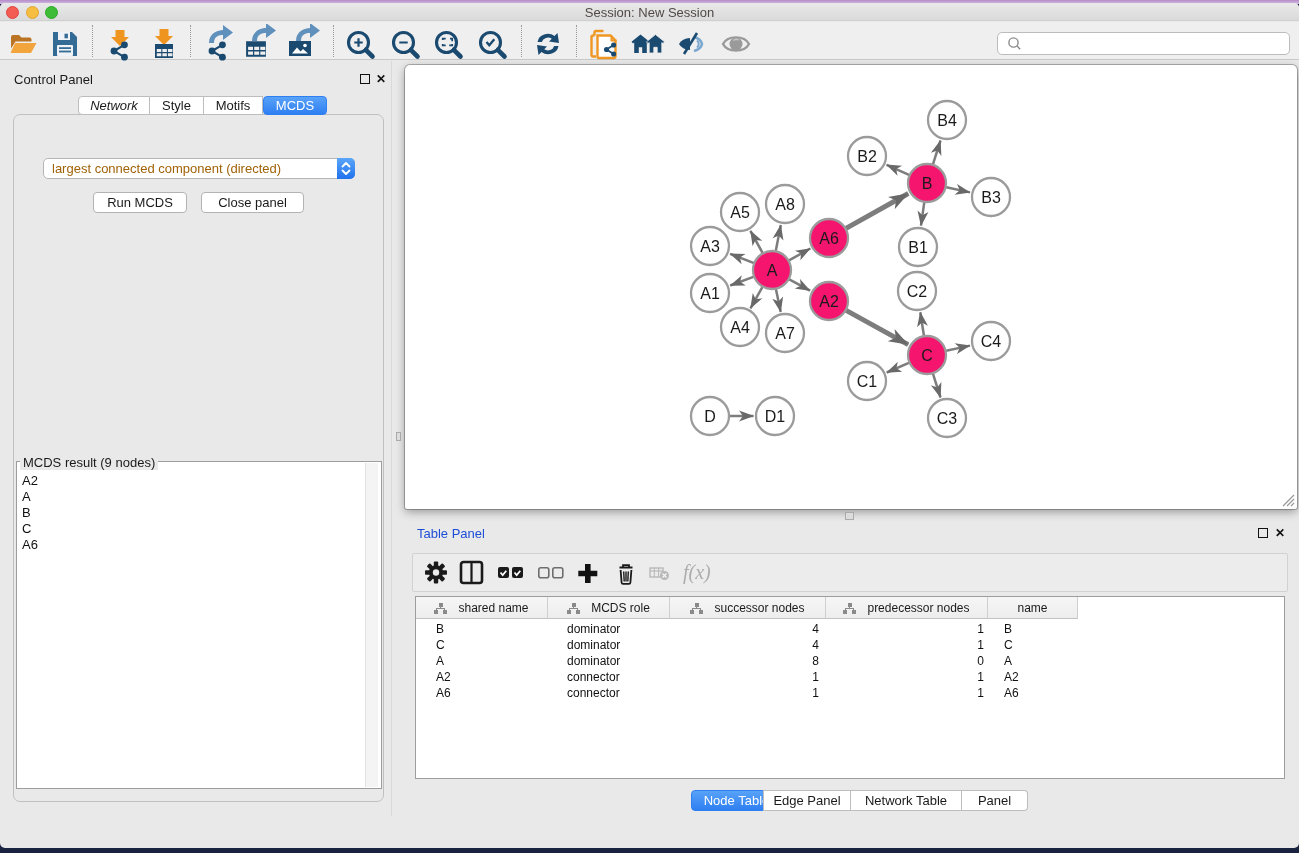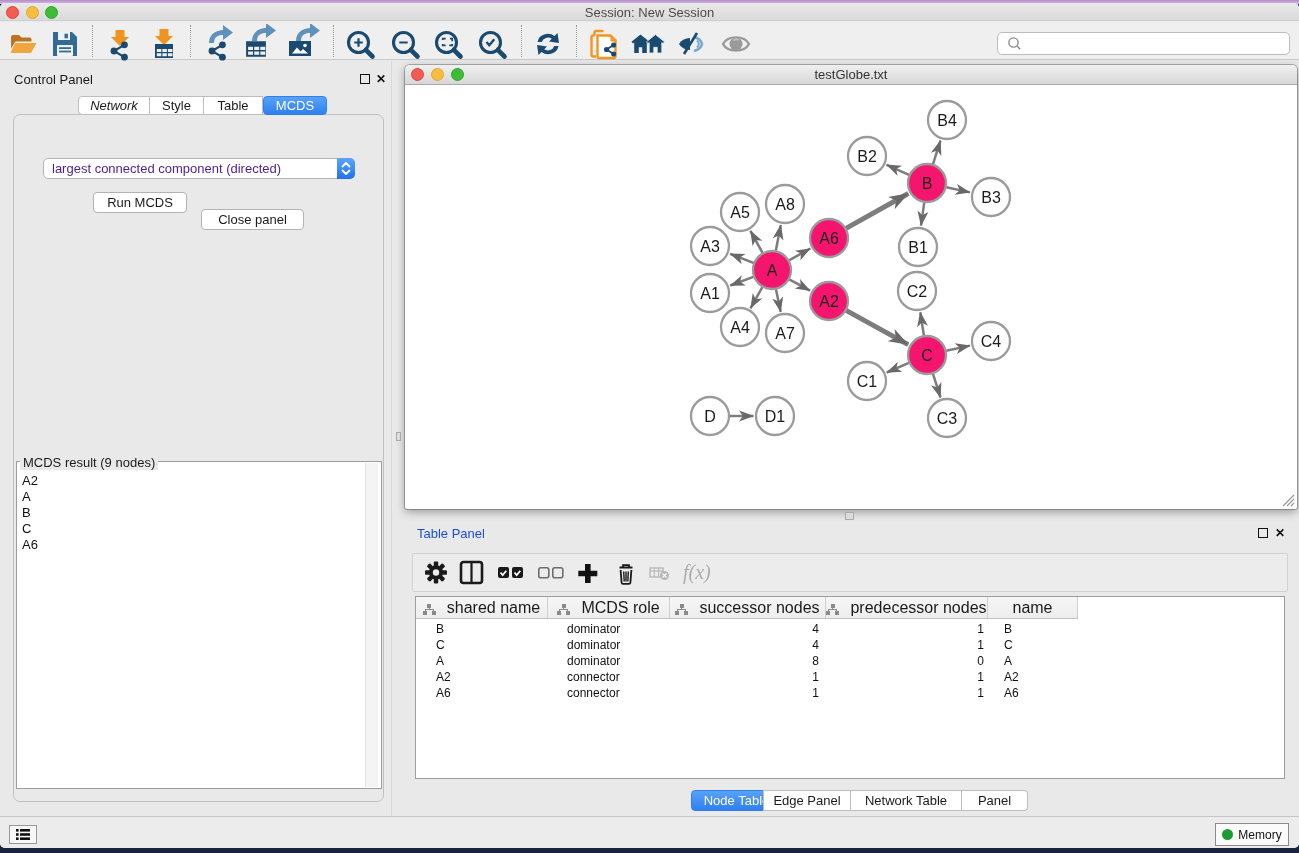--- a/index.html
+++ b/index.html
@@ -17,38 +17,38 @@
 #content { left:0; top:58px; width:1299px; height:755px; background:#e9e9e9; }
 
 #cp-title { left:14px; top:11px; font-size:13px; color:#1a1a1a; }
 .winbtns { font-size:12px; color:#111; }
 #cp-tabs { left:78px; top:35px; height:19px; }
 .tab { position:absolute; top:0; height:19px; background:#fff; border:1px solid #bdbdbd; color:#1a1a1a; font-size:13px; text-align:center; line-height:17px; }
 .tab.sel { background:linear-gradient(#58a2f8,#2e7ff2); color:#fff; border:1px solid #2e7ff2; border-radius:4px; }
 #cp-panel { left:13px; top:53px; width:371px; height:688px; border:1px solid #c0c0c0; border-radius:7px; background:#e9e9e9; }
 #optlabel { left:0; top:75px; width:397px; text-align:center; font-size:13px; color:#1a1a1a; }
 #dropdown { left:43px; top:97px; width:312px; height:21px; background:#fff; border:1px solid #b6b6b6; border-radius:5px; }
-#dropdown .txt { left:8px; top:2px; font-size:13px; color:#4c1d95; }
+#dropdown .txt { left:8px; top:2px; font-size:13px; color:#a16207; }
 #dd-cap { right:-1px; top:-1px; width:18px; height:21px; border-radius:0 5px 5px 0; background:linear-gradient(#5ba6fa,#2071ee); }
 .btn { position:absolute; height:21px; background:#fff; border:1px solid #b3b3b3; border-radius:4px; font-size:13px; color:#1a1a1a; text-align:center; line-height:19px; }
 #groupbox { left:16px; top:400px; width:366px; height:328px; border:1px solid #9d9d9d; }
 #gb-label { left:20px; top:394px; background:#e9e9e9; padding:0 3px; font-size:13px; color:#1a1a1a; }
 #listbox { left:0px; top:0px; width:364px; height:326px; background:#fff; }
 #listbox .items { left:5px; top:11px; font-size:13px; color:#111; line-height:16px; }
 #lb-scroll { right:3px; top:1px; width:13px; height:324px; background:#f4f4f4; border-left:1px solid #e2e2e2; }
 
 #netwin { left:405px; top:4px; width:892px; height:444px; border-radius:5px 5px 2px 2px; background:#fff; box-shadow:0 3px 10px rgba(0,0,0,0.35), 0 0 0 1px rgba(0,0,0,0.25); }
 #graph { left:0; top:21px; }
 #nw-titlebar { left:0; top:0; width:892px; height:20px; background:linear-gradient(#f0f0f0,#d7d7d7); border-bottom:1px solid #a9a9a9; border-radius:5px 5px 0 0; }
 #nw-title { width:100%; text-align:center; font-size:13px; color:#333; top:2px; }
 
 #tp-title { left:417px; top:465px; font-size:13px; color:#1d4ed8; }
 #tp-toolbar { left:412px; top:492px; width:876px; height:39px; background:#ececec; border:1px solid #d2d2d2; border-radius:2px; }
 #tablebox { left:415px; top:535px; width:870px; height:183px; background:#fff; border:1px solid #9d9d9d; }
-.th { position:absolute; top:0; height:22px; background:linear-gradient(#f6f6f6,#ededed); border-right:1px solid #cfcfcf; border-bottom:1px solid #c2c2c2; font-size:16px; color:#1a1a1a; text-align:center; line-height:22px; }
+.th { position:absolute; top:0; height:22px; background:linear-gradient(#f6f6f6,#ededed); border-right:1px solid #cfcfcf; border-bottom:1px solid #c2c2c2; font-size:12px; color:#1a1a1a; text-align:center; line-height:22px; }
 .tr { position:absolute; font-size:12px; color:#111; line-height:16px; }
 .hico { display:inline-block; width:13px; height:11px; margin-right:11px; vertical-align:-1.5px;
   background:
    linear-gradient(#8a8a8a,#8a8a8a) 4.5px 0/4px 4px no-repeat,
    linear-gradient(#8a8a8a,#8a8a8a) 0 7px/4px 4px no-repeat,
    linear-gradient(#8a8a8a,#8a8a8a) 9px 7px/4px 4px no-repeat,
    linear-gradient(#8a8a8a,#8a8a8a) 6px 3px/1px 3px no-repeat,
    linear-gradient(#8a8a8a,#8a8a8a) 2px 5px/9px 1px no-repeat,
    linear-gradient(#8a8a8a,#8a8a8a) 2px 5px/1px 3px no-repeat,
    linear-gradient(#8a8a8a,#8a8a8a) 10px 5px/1px 3px no-repeat; }
@@ -213,47 +213,41 @@
   </div>
   <div class="abs" id="content">
     <div class="abs" style="left:391px; top:0; width:1px; height:755px; background:#d8d8d8;"></div>
     <div class="abs" id="cp-title">Control Panel</div>
     <div class="abs" style="left:360px; top:13px; width:10px; height:10px; border:1.6px solid #111;"></div>
     <div class="abs winbtns" style="left:376px; top:11px; font-weight:bold;">✕</div>
     <div class="abs" id="cp-panel"></div>
     <div class="abs" id="cp-tabs">
       <div class="tab" style="left:0; width:72px; border-radius:4px 0 0 4px;font-style:italic;">Network</div>
       <div class="tab" style="left:72px; width:54px; border-left:none;">Style</div>
-      <div class="tab" style="left:126px; width:59px; border-left:none;">Table</div>
+      <div class="tab" style="left:126px; width:59px; border-left:none;">Motifs</div>
       <div class="tab sel" style="left:185px; width:64px;">MCDS</div>
     </div>
     <div class="abs" id="dropdown">
       <div class="abs txt">largest connected component (directed)</div>
       <div class="abs" id="dd-cap"><svg width="18" height="21" viewBox="0 0 18 21">
             <path d="M5.5,8.5 L9,5 L12.5,8.5" fill="none" stroke="#fff" stroke-width="1.8" stroke-linecap="round" stroke-linejoin="round"></path>
             <path d="M5.5,12.5 L9,16 L12.5,12.5" fill="none" stroke="#fff" stroke-width="1.8" stroke-linecap="round" stroke-linejoin="round"></path>
           </svg></div>
     </div>
     <div class="btn" style="left:93px; top:131px; width:94px;">Run MCDS</div>
-    <div class="btn" style="left:201px; top:131px; width:103px;margin-top:17px;">Close panel</div>
+    <div class="btn" style="left:201px; top:131px; width:103px;">Close panel</div>
     <div class="abs" id="groupbox">
         <div class="abs" id="listbox">
       <div class="abs items">A2<br>A<br>B<br>C<br>A6</div>
       <div class="abs" id="lb-scroll"></div>
     </div>
       </div>
     <div class="abs" id="gb-label">MCDS result (9 nodes)</div>
 
     <div class="abs" id="netwin">
-      <div class="abs" id="nw-titlebar">
-        <div class="abs tl" style="left:5.5px; top:3px; background:#f25c53; border:1px solid #e14640;"></div>
-        <div class="abs tl" style="left:25.5px; top:3px; background:#f6be40; border:1px solid #e0a432;"></div>
-        <div class="abs tl" style="left:45.5px; top:3px; background:#3ebc37; border:1px solid #2fa82a;"></div>
-        <div class="abs" id="nw-title">testGlobe.txt</div>
-      </div>
       <svg class="abs" style="right:2px; bottom:2px;" width="13" height="13" viewBox="0 0 13 13">
           <g stroke="#9a9a9a" stroke-width="1.2">
             <line x1="12" y1="1" x2="1" y2="12"></line>
             <line x1="12" y1="5" x2="5" y2="12"></line>
             <line x1="12" y1="9" x2="9" y2="12"></line>
           </g>
         </svg>
       <div class="abs" id="graph">
 <svg width="892" height="423" viewBox="0 0 892 423">
 <defs>
@@ -408,29 +402,13 @@
       <div class="tr" style="left:545px; top:24px; width:23px; text-align:right;">1<br>1<br>0<br>1<br>1</div>
       <div class="tr" style="left:588px; top:24px;">B<br>C<br>A<br>A2<br>A6</div>
     </div>
     <div class="abs" id="bottomtabs">
       <div class="btab sel" style="left:0; width:91px; border-radius:4px 0 0 4px;">Node Table</div>
       <div class="btab" style="left:91px; width:88px;">Edge Panel</div>
       <div class="btab" style="left:179px; width:111px; border-left:none;">Network Table</div>
       <div class="btab" style="left:290px; width:66px; border-left:none; border-radius:0 4px 4px 0;">Panel</div>
     </div>
   </div>
-  <div class="abs" id="statusbar">
-    <div class="abs" id="listbtn"><svg width="26" height="17" viewBox="0 0 26 17">
-          <g fill="#111">
-            <rect x="6" y="3" width="2.6" height="2.6"></rect>
-            <rect x="10" y="3" width="10" height="2.6"></rect>
-            <rect x="6" y="7.2" width="2.6" height="2.6"></rect>
-            <rect x="10" y="7.2" width="10" height="2.6"></rect>
-            <rect x="6" y="11.4" width="2.6" height="2.6"></rect>
-            <rect x="10" y="11.4" width="10" height="2.6"></rect>
-          </g>
-        </svg></div>
-    <div class="abs" id="memorybtn">
-        <span style="width:11px;height:11px;border-radius:50%;background:#1d9b36;display:inline-block;"></span>
-        <span>Memory</span>
-      </div>
-  </div>
 </div>
 
 </body></html>

